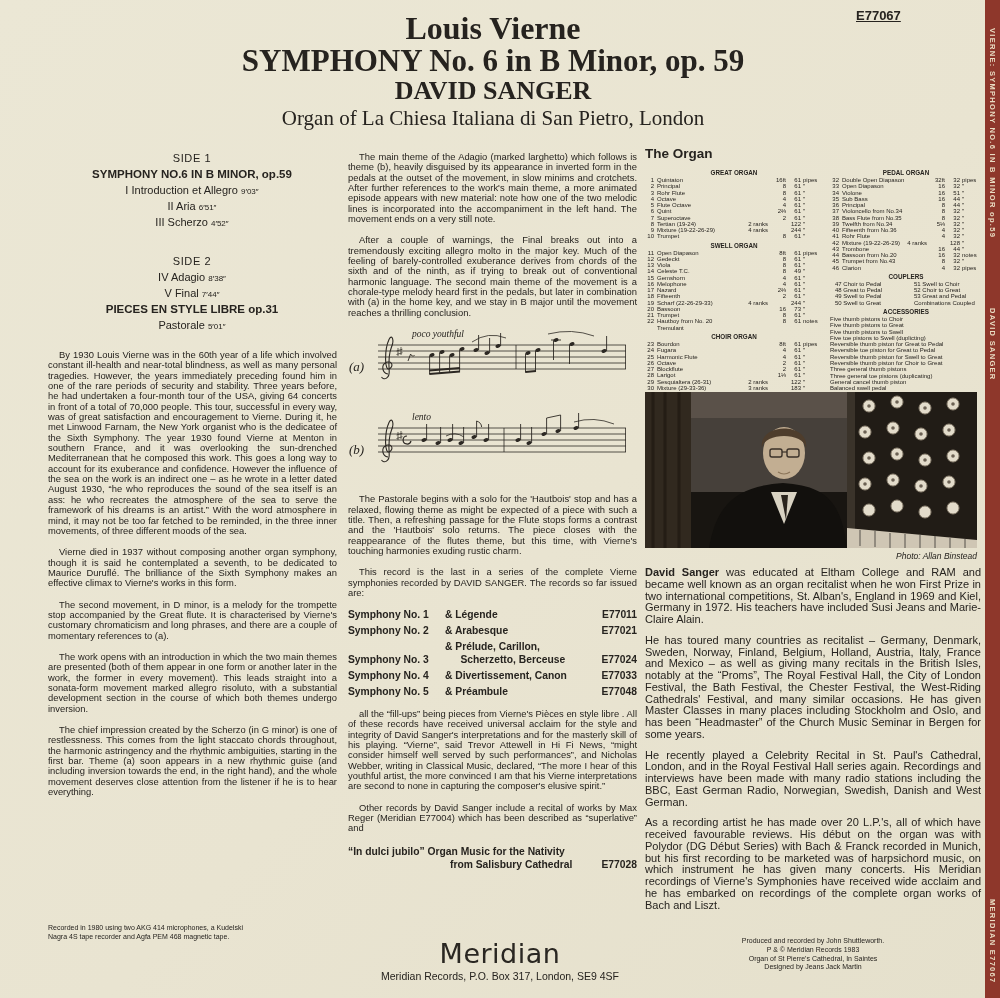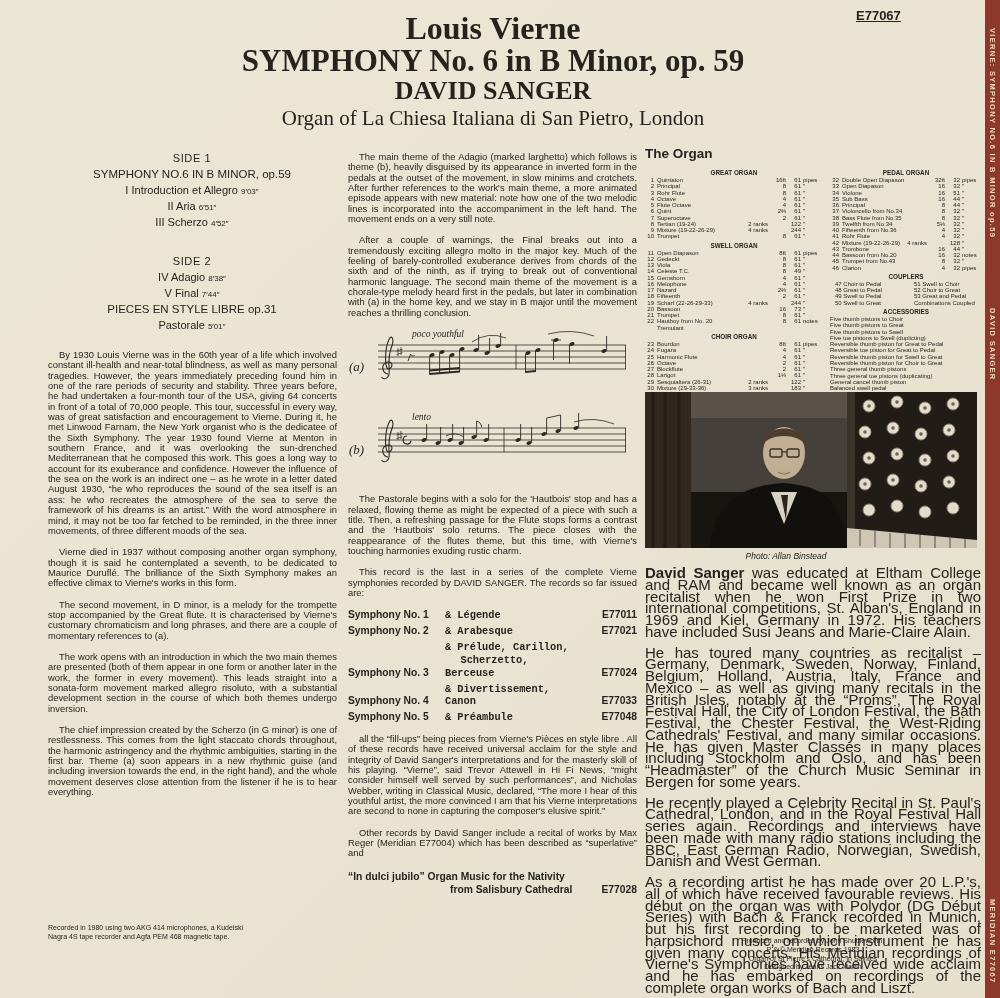--- a/index.html
+++ b/index.html
@@ -9,40 +9,40 @@
   
   .catalog{position:absolute;left:856px;top:8px;font:700 13px "Liberation Sans",sans-serif;text-decoration:underline;}
   .masthead{position:absolute;left:0;top:12px;width:986px;text-align:center;font-family:"Liberation Serif",serif;}
   .composer{font-size:32px;font-weight:700;line-height:1.02;}
   .work{font-size:31px;font-weight:700;line-height:1.05;}
   .performer{font-size:26px;font-weight:700;line-height:1.1;}
   .subtitle{font-size:21px;line-height:1.15;}
   
   .tracklist{position:absolute;left:48px;top:152px;width:288px;text-align:center;}
   .side-label{font-size:11px;letter-spacing:.6px;margin-bottom:4px;}
-  .tl-work{font-size:11.5px;font-weight:400;margin-bottom:4px;}
+  .tl-work{font-size:11.5px;font-weight:700;margin-bottom:4px;}
   .track{font-size:11px;margin-bottom:4px;}
   .dur{font-size:8px;}
   .side2{margin-top:27px;}
   
   .left-body{position:absolute;left:48px;top:350px;width:289px;}
   .mid-col{position:absolute;left:348px;top:152px;width:289px;}
   .body-p{font-size:9.4px;line-height:10.35px;text-align:justify;margin:0 0 11px;text-indent:11px;}
   .rec-note{position:absolute;left:48px;top:924px;width:215px;font-size:7px;line-height:8.6px;}
   
   .notation{margin:4px 0 10px;}
   .stave-row{position:relative;height:72px;padding-left:28px;}
   .stave-label{position:absolute;left:1px;top:30px;font:italic 13px "Liberation Serif",serif;}
   .marking{position:absolute;left:64px;top:0;font:italic 9.5px "Liberation Serif",serif;}
   .stave-box{margin-top:11px;}
   
   .disco{margin:2px 0 10px;}
   .disco-row{display:flex;align-items:flex-end;font-weight:700;font-size:10.3px;line-height:12.6px;margin-bottom:3.5px;}
   .disco-work{flex:none;width:97px;}
-  .disco-coupling{flex:1;white-space:pre-line;font-family:Liberation Mono, monospace;}
+  .disco-coupling{flex:1;white-space:pre-line;}
   .disco-cat{flex:none;width:54px;text-align:right;}
   .nativity{font-weight:700;font-size:10.3px;line-height:13.5px;}
   .nat-2{display:flex;}
   .nat-sub{margin-left:102px;}
   .nat-cat{margin-left:auto;}
   
   .organ-col{position:absolute;left:645px;top:146px;width:337px;}
   .organ-title{font-weight:700;font-size:13.5px;margin:0 40px 6px 0;}
   .spec{display:flex;gap:7px;}
   .spec-left{flex:none;width:178px;}
@@ -57,23 +57,23 @@
   .ou{flex:none;width:20px;padding-left:2px;}
   .trem{font-size:6px;line-height:6.5px;margin-left:12px;}
   .coup-row{display:flex;font-size:6px;line-height:6.3px;}
   .coup-l{flex:none;width:52%;padding-left:5px;}
   .coup-r{flex:1;}
   .acc-line{font-size:6px;line-height:6.3px;}
   .acc-bold{font-weight:700;}
   .builder{text-align:center;font-size:6.5px;margin-top:3px;}
   
   .photo-wrap{position:absolute;left:645px;top:392px;width:332px;height:156px;}
-  .photo-cap{position:absolute;left:620px;top:551px;width:332px;text-align:center;font:italic 8.5px "Liberation Sans",sans-serif;}
+  .photo-cap{position:absolute;left:645px;top:551px;width:332px;text-align:right;font:italic 8.5px "Liberation Sans",sans-serif;}
   .bio-col{position:absolute;left:645px;top:567px;width:336px;}
-  .bio-p{font-size:15px;line-height:11.75px;text-align:justify;margin:0 0 9px;}
+  .bio-p{font-size:11px;line-height:11.75px;text-align:justify;margin:0 0 9px;}
   .bio-lead{font-weight:700;}
   .credits{position:absolute;left:645px;top:937px;width:336px;text-align:center;font-size:7px;line-height:8.8px;}
   
   .footer{position:absolute;left:322px;top:938px;width:356px;text-align:center;}
   .logo{font-family:"DejaVu Sans",sans-serif;font-size:27px;letter-spacing:.5px;color:#2a2722;}
   .address{font-size:10.5px;margin-top:1px;}
   .spine{position:absolute;right:0;top:0;width:15px;height:100%;background:#8e372b;}
   .spine-text{position:absolute;left:3px;writing-mode:vertical-rl;font:700 7.5px "Liberation Sans",sans-serif;
               color:#e9dcc2;letter-spacing:1.3px;white-space:nowrap;}
   .spine-top{top:28px;}
@@ -838,20 +838,24 @@
   </section>
 
   <div class="credits">
 
   <div>Produced and recorded by John Shuttleworth.</div>
       <div>P &amp; © Meridian Records 1983</div>
       <div>Organ of St Pierre's Cathedral, In Saintes</div>
       <div>Designed by Jeans Jack Martin</div>
     </div>
 
+  <footer class="footer">
+    <div class="logo">Meridian</div>
+    <div class="address">Meridian Records, P.O. Box 317, London, SE9 4SF</div>
+  </footer>
 
   <div class="spine">
     <span class="spine-text spine-top">VIERNE: SYMPHONY NO.6 IN B MINOR op.59</span>
     <span class="spine-text spine-mid">DAVID SANGER</span>
     <span class="spine-text spine-bot">MERIDIAN E77067</span>
   </div>
 
 </div>
 
 </body></html>

